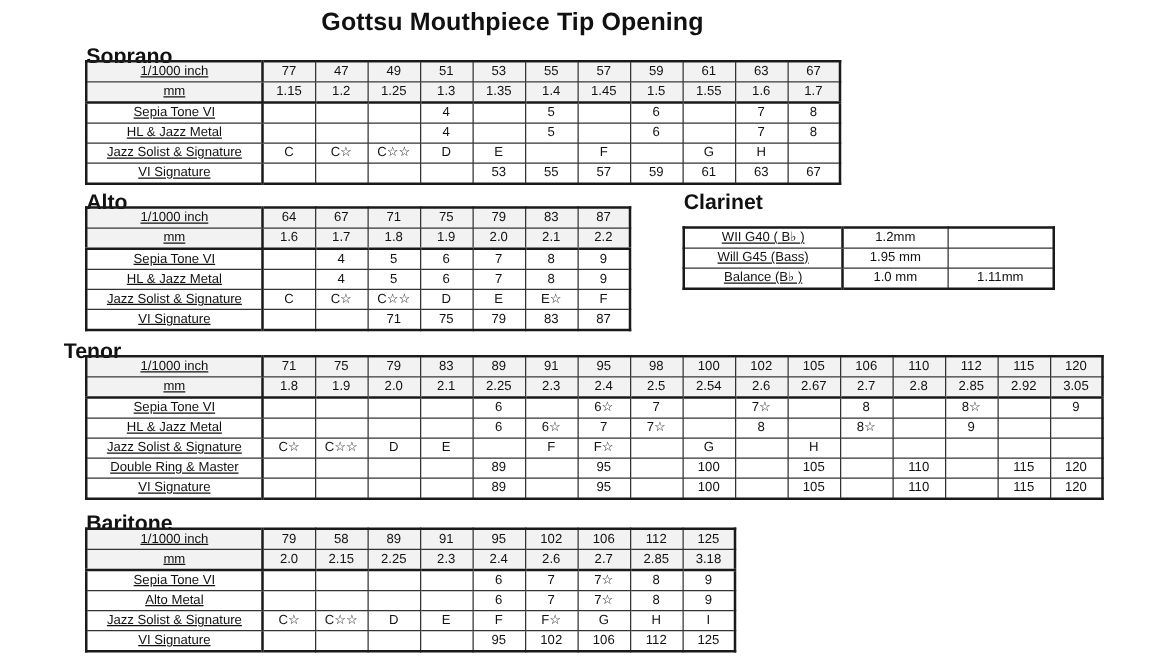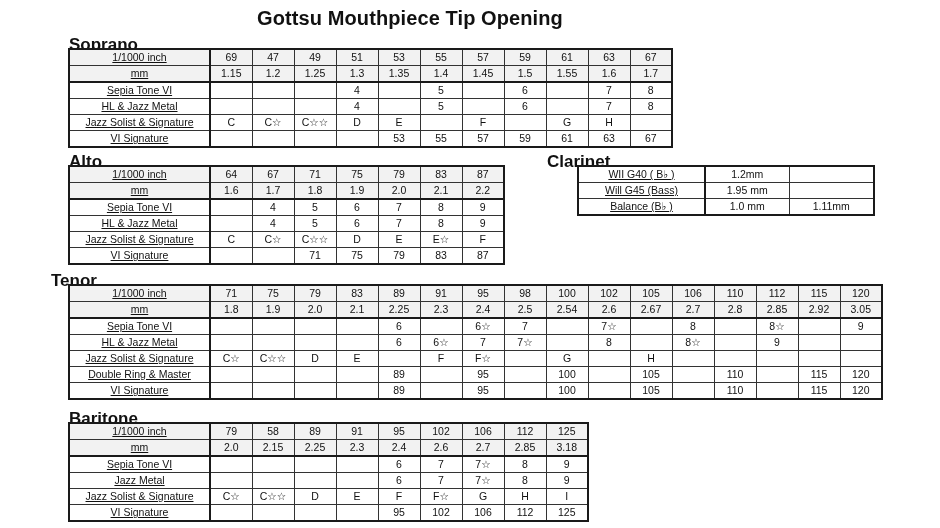--- a/index.html
+++ b/index.html
@@ -50,21 +50,21 @@
       <col class="c-val">
       <col class="c-val">
       <col class="c-val">
       <col class="c-val">
       <col class="c-val">
       <col class="c-val">
     </colgroup>
     <tbody>
       <tr class="hdr">
         <td class="lbl">1/1000 inch</td>
-        <td>69</td>
+        <td>77</td>
         <td>47</td>
         <td>49</td>
         <td>51</td>
         <td>53</td>
         <td>55</td>
         <td>57</td>
         <td>59</td>
         <td>61</td>
         <td>63</td>
         <td>67</td>
@@ -212,21 +212,21 @@
         <td>71</td>
         <td>75</td>
         <td>79</td>
         <td>83</td>
         <td>87</td>
       </tr>
     </tbody>
   </table>
 
 <div class="section-label" style="left:547px; top:152px;">Clarinet</div>
-<table class="tip clar" id="t-clarinet" style="left:546px; top:165px; width:298px;margin-left:31px;">
+<table class="tip clar" id="t-clarinet" style="left:546px; top:181px; width:298px;">
     <colgroup>
       <col class="cl1">
       <col class="cl2">
       <col class="cl3">
     </colgroup>
     <tbody>
       <tr>
         <td class="lbl">WII G40 ( B♭ )</td>
         <td>1.2mm</td>
         <td></td>
@@ -447,21 +447,21 @@
         <td></td>
         <td></td>
         <td></td>
         <td>6</td>
         <td>7</td>
         <td>7☆</td>
         <td>8</td>
         <td>9</td>
       </tr>
       <tr>
-        <td class="lbl">Jazz Metal</td>
+        <td class="lbl">Alto Metal</td>
         <td></td>
         <td></td>
         <td></td>
         <td></td>
         <td>6</td>
         <td>7</td>
         <td>7☆</td>
         <td>8</td>
         <td>9</td>
       </tr>

